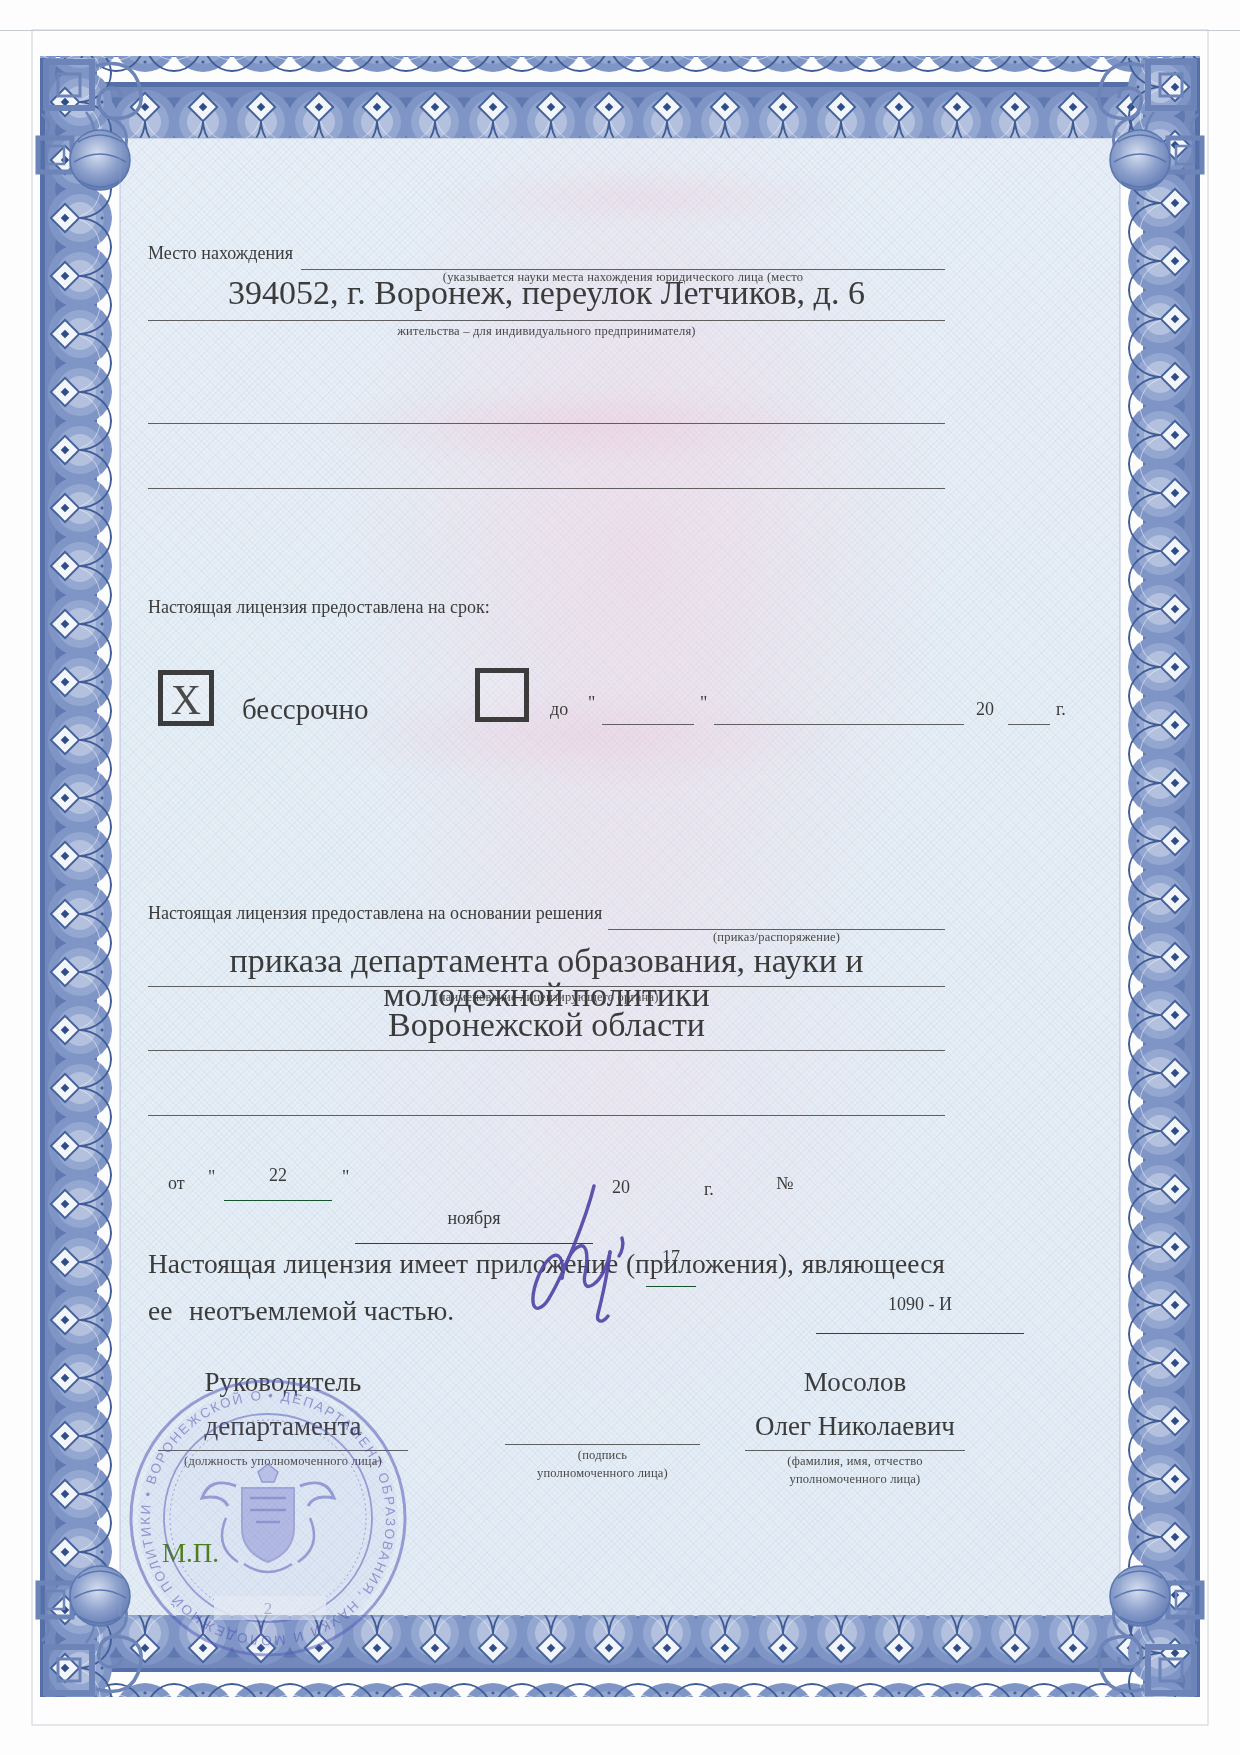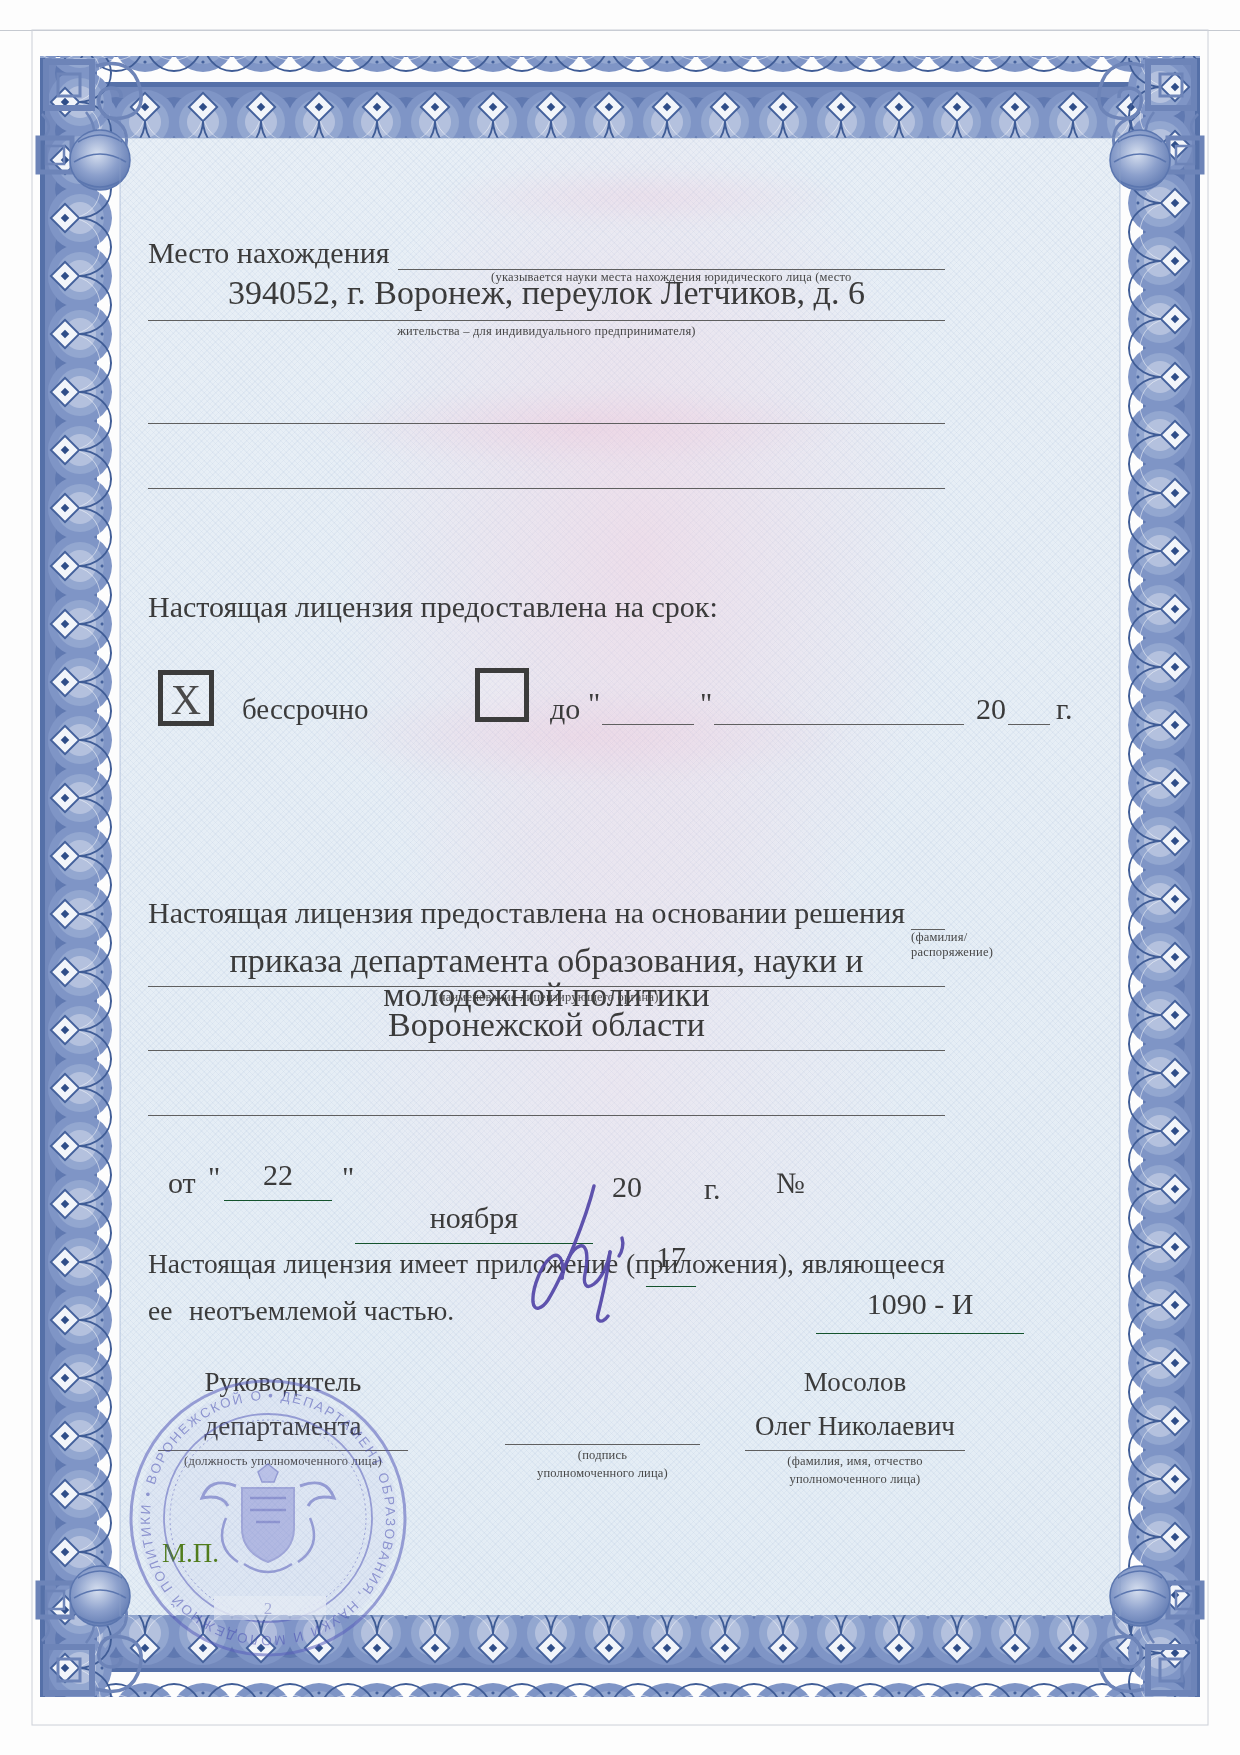--- a/index.html
+++ b/index.html
@@ -21,21 +21,21 @@
       linear-gradient(#e8eff6,#e4edf5);
   }
   .bleed{position:absolute;border-radius:50%;filter:blur(7px);opacity:.5;pointer-events:none;}
   .b1{left:430px;top:168px;width:430px;height:58px;background:radial-gradient(rgba(240,170,198,.35),rgba(240,170,198,0) 70%);}
   .b2{left:300px;top:388px;width:560px;height:78px;background:radial-gradient(rgba(240,170,198,.42),rgba(240,170,198,0) 70%);}
   .b3{left:310px;top:688px;width:540px;height:96px;background:radial-gradient(rgba(240,170,198,.38),rgba(240,170,198,0) 70%);}
 
   .sheet{position:absolute;left:148px;top:0;width:820px;height:100%;}
   .abs{position:absolute;}
   .serif{font-family:"Liberation Serif","DejaVu Serif",serif;}
-  .t{font-size:30px;line-height:34px;color:#3b3b3b;}
+  .t{font-size:18px;line-height:34px;color:#3b3b3b;}
   .big{font-size:34px;}
   .cap{font-size:12.5px;line-height:15px;color:#474747;letter-spacing:.2px;}
   .rule{border-bottom:1px solid #5f5f5f;}
   .fillrow{display:flex;align-items:flex-end;width:797px;}
   .fill{flex:1;position:relative;border-bottom:1px solid #5f5f5f;height:30px;}
   .fill .under-cap{position:absolute;top:31px;left:0;right:0;text-align:center;}
   .center{text-align:center;}
   .blank-line{width:797px;border-bottom:1px solid #5f5f5f;}
   .cellline{position:relative;border-bottom:1px solid #14532d;text-align:center;}
   .checkbox{box-sizing:border-box;border:5px solid #3c3c3c;background:rgba(255,255,255,.12);
@@ -159,21 +159,21 @@
       <span class="abs t" style="left:552px;top:20px;">"</span>
       <div class="abs rule" style="left:566px;top:26px;width:250px;height:32px;"></div>
       <span class="abs t" style="left:828px;top:26px;">20</span>
       <div class="abs rule" style="left:860px;top:26px;width:42px;height:32px;"></div>
       <span class="abs t" style="left:908px;top:26px;">г.</span>
     </div>
 
     <div class="abs fillrow" style="left:0;top:896px;">
       <span class="t" style="white-space:nowrap;padding-right:6px;">Настоящая лицензия предоставлена на основании решения</span>
       <div class="fill">
-        <div class="under-cap cap">(фамилия/распоряжение)</div>
+        <div class="under-cap cap">(приказ/распоряжение)</div>
       </div>
     </div>
 
     <div class="abs rule center" style="left:0;top:944px;width:797px;height:42px;">
       <span class="t big">приказа департамента образования, науки и молодежной политики</span>
     </div>
     <div class="abs cap center" style="left:0;top:990px;width:797px;">(наименование лицензирующего органа)</div>
 
     <div class="abs rule center" style="left:0;top:1008px;width:797px;height:42px;">
       <span class="t big">Воронежской области</span>

